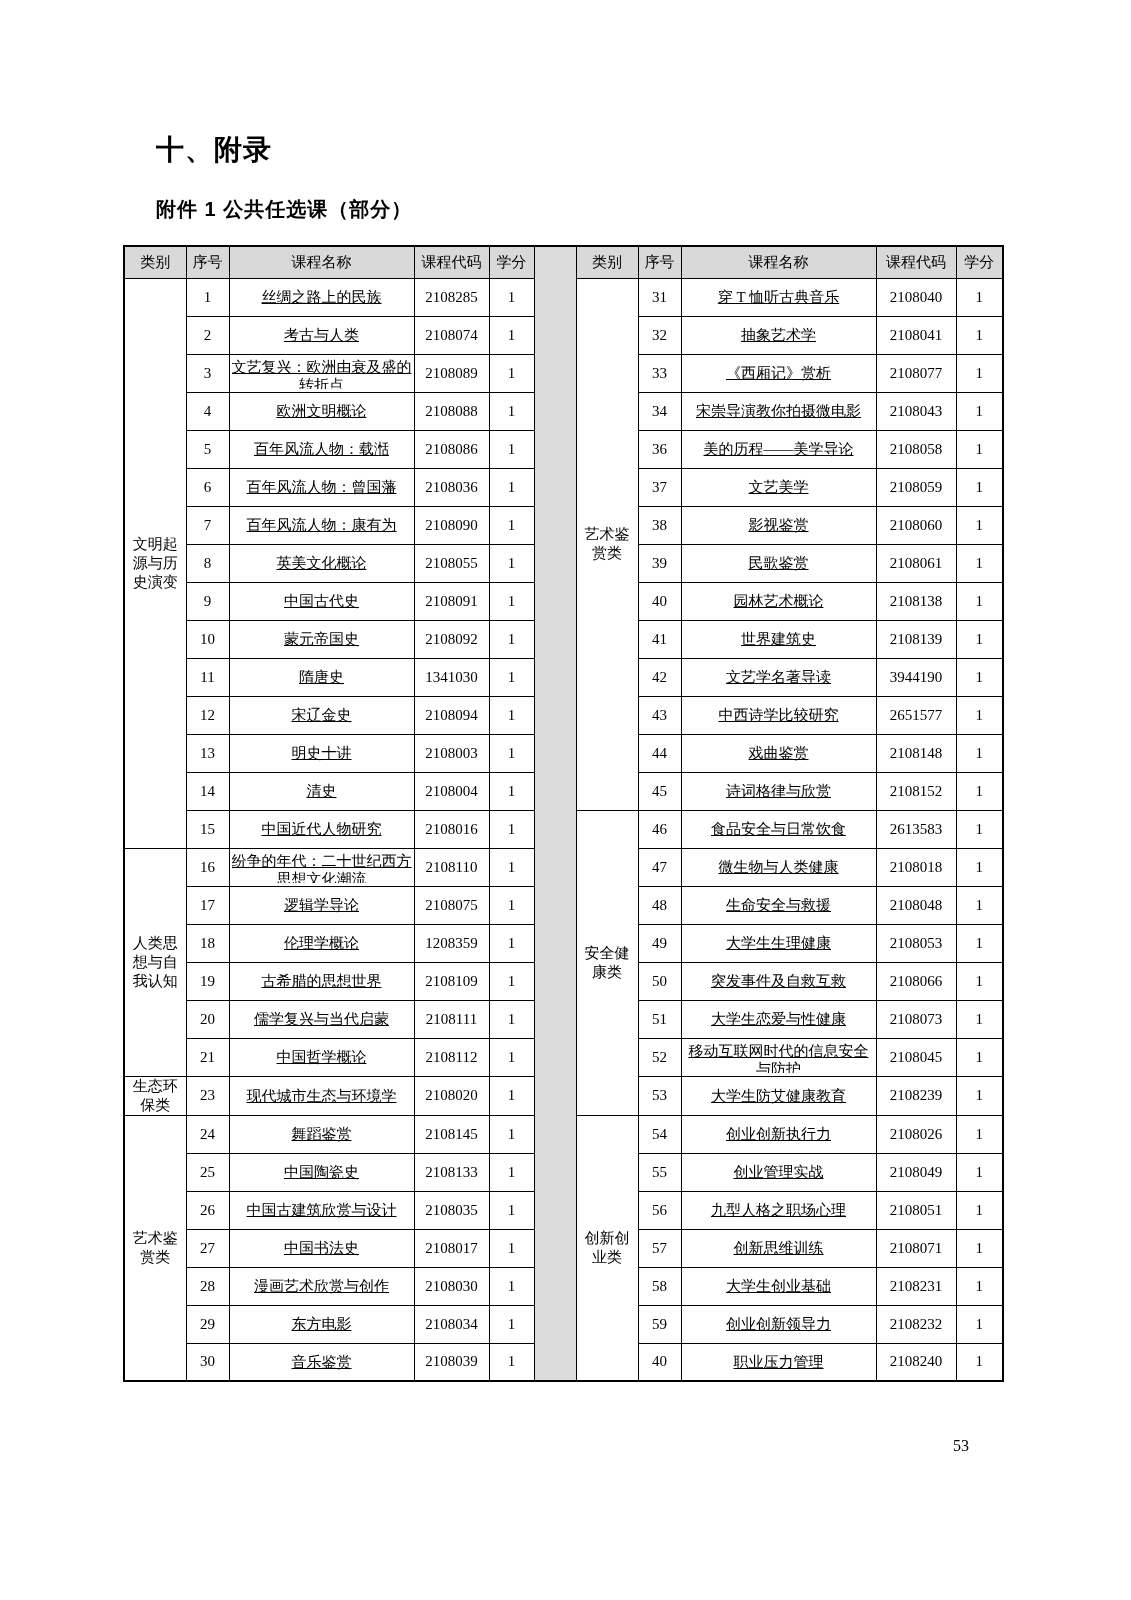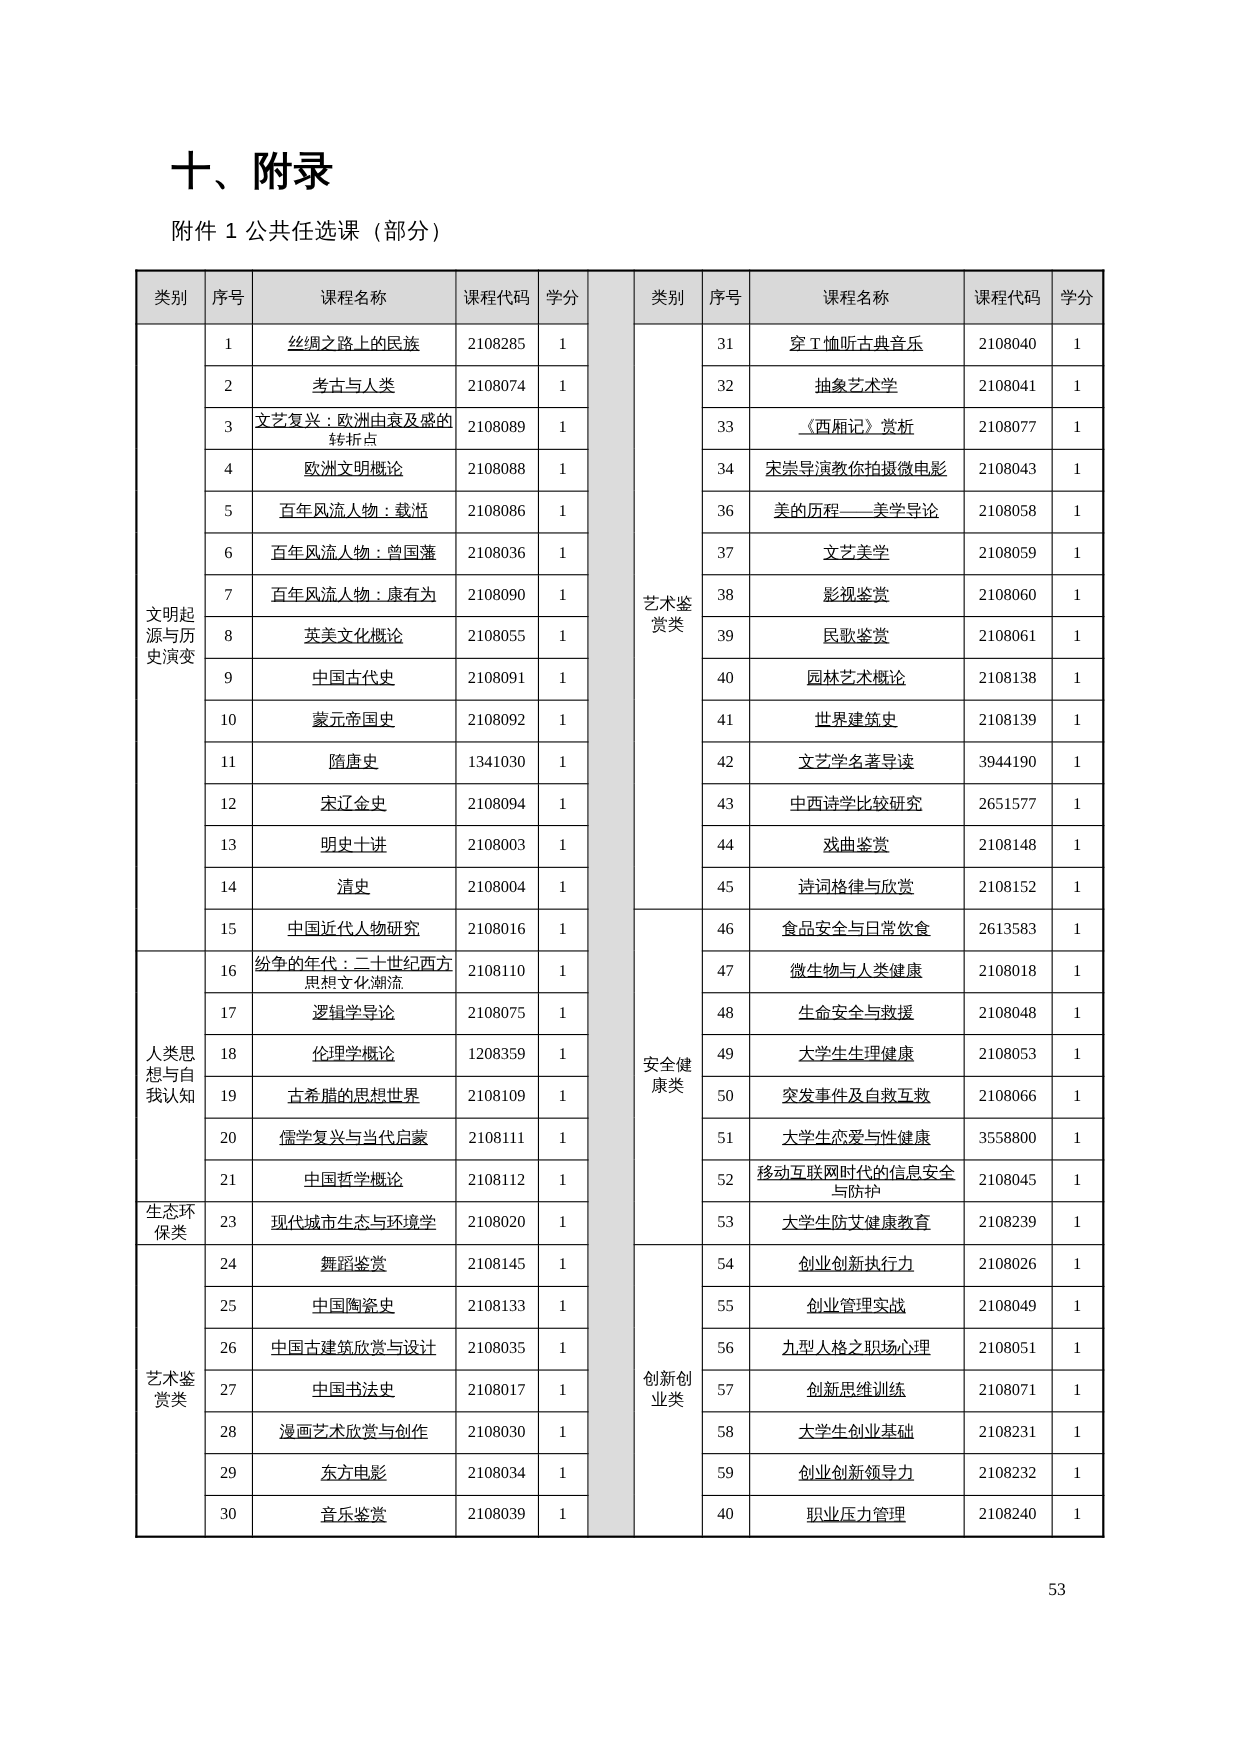--- a/index.html
+++ b/index.html
@@ -4,40 +4,40 @@
 <style>
   html,body{margin:0;padding:0;}
   body{
     width:1131px;height:1600px;position:relative;background:#ffffff;
     font-family:"Liberation Serif","DejaVu Serif",serif;color:#000;
     overflow:hidden;
   }
   .doc-title{
     position:absolute;left:156px;top:131px;
     font-family:Liberation Mono, monospace;
-    font-weight:700;font-size:36px;letter-spacing:1px;
+    font-weight:700;font-size:28px;letter-spacing:1px;
   }
   .doc-subtitle{
     position:absolute;left:156px;top:196px;
     font-family:"Liberation Sans","DejaVu Sans",sans-serif;
-    font-weight:400;font-size:20px;letter-spacing:1px;text-align:center;
+    font-weight:700;font-size:20px;letter-spacing:1px;text-align:center;
   }
   table.course-table{
     position:absolute;left:123px;top:245px;
     border-collapse:collapse;table-layout:fixed;
     border:2px solid #000;
   }
   .course-table th,.course-table td{
     border:1px solid #000;
     font-size:15px;font-weight:normal;
     text-align:center;vertical-align:middle;
     padding:0 2px;overflow:hidden;
   }
   .course-table tr{height:38px;}
-  .course-table tr.hdr{height:48px;}
+  .course-table tr.hdr{height:32px;}
   .course-table th{background:#d9d9d9;}
   .gap-cell{background:#dcdcdc;padding:0;}
   .cat-cell{white-space:pre-line;line-height:19px;padding:0 1px;}
   .name-inner{
     line-height:18px;max-height:31px;overflow:hidden;
     margin:0 auto;
     text-decoration:underline;
   }
   .page-number{
     position:absolute;left:953px;top:1437px;font-size:16px;
@@ -357,21 +357,21 @@
         <td>20</td>
         <td>
           <div class="name-inner">儒学复兴与当代启蒙</div>
         </td>
         <td>2108111</td>
         <td>1</td>
         <td>51</td>
         <td>
           <div class="name-inner">大学生恋爱与性健康</div>
         </td>
-        <td>3558800</td>
+        <td>2108073</td>
         <td>1</td>
       </tr>
       <tr>
         <td>21</td>
         <td>
           <div class="name-inner">中国哲学概论</div>
         </td>
         <td>2108112</td>
         <td>1</td>
         <td>52</td>

